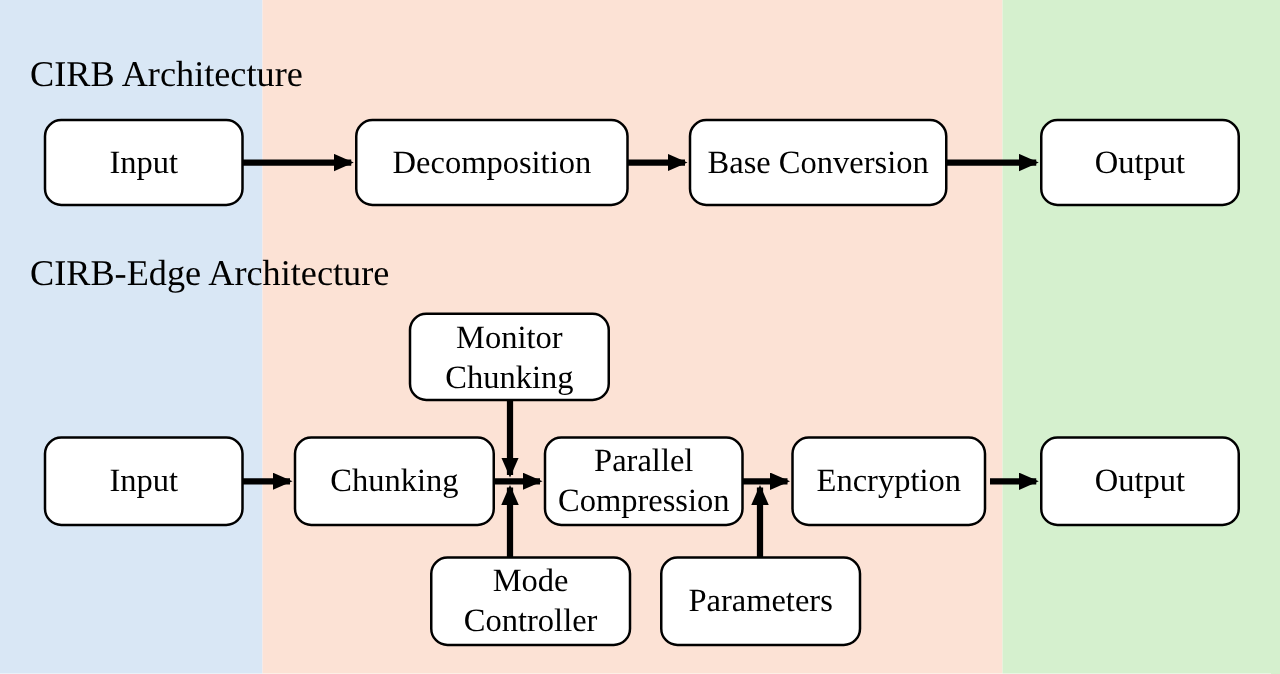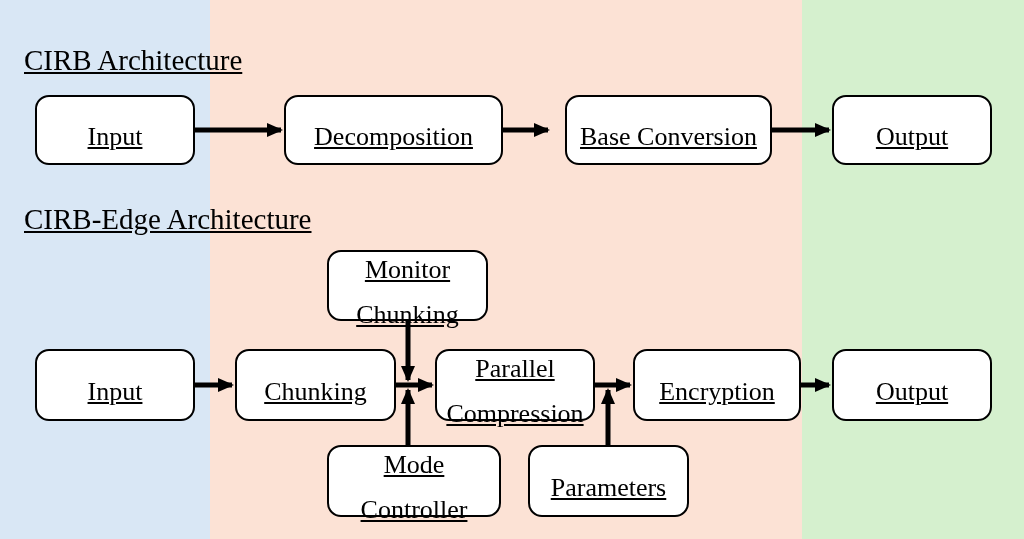--- a/index.html
+++ b/index.html
@@ -39,29 +39,29 @@
     border: 2.5px solid var(--box_border, #000000);
     border-radius: 14px;
     display: flex;
     flex-direction: column;
     align-items: center;
     justify-content: center;
     font-size: 26px;
     line-height: 1.22;
     text-align: center;
   }
-  .node span { display: block; white-space: nowrap; margin-top: 13px; }
+  .node span { display: block; white-space: nowrap; }
 
   svg.arrows {
     position: absolute;
     left: 0;
     top: 0;
     z-index: 0;
   }
-  .node, .diagram-title { z-index: 1; text-decoration: underline; }
+  .node, .diagram-title { z-index: 1; }
   .al {
     stroke: var(--arrow, #000000);
     stroke-width: 5;
   }
   .ah-p { fill: var(--arrow, #000000); }
 </style>
 </head>
 <body>
 
 <div class="canvas">
@@ -93,21 +93,21 @@
   <div class="diagram-title" style="top:44px">CIRB Architecture</div>
 
   <div class="node" style="left:35px; top:95px; width:160px; height:70px">
     <span>Input</span>
   </div>
 
   <div class="node" style="left:284px; top:95px; width:219px; height:70px">
     <span>Decomposition</span>
   </div>
 
-  <div class="node" style="left:565px; top:95px; width:207px; height:70px">
+  <div class="node" style="left:551px; top:95px; width:207px; height:70px">
     <span>Base Conversion</span>
   </div>
 
   <div class="node" style="left:832px; top:95px; width:160px; height:70px">
     <span>Output</span>
   </div>
 
   <div class="diagram-title" style="top:203px">CIRB-Edge Architecture</div>
 
   <div class="node" style="left:327px; top:250px; width:161px; height:71px">
@@ -121,29 +121,29 @@
 
   <div class="node" style="left:235px; top:349px; width:161px; height:72px">
     <span>Chunking</span>
   </div>
 
   <div class="node" style="left:435px; top:349px; width:160px; height:72px">
     <span>Parallel</span>
     <span>Compression</span>
   </div>
 
-  <div class="node" style="left:633px; top:349px; width:168px; height:72px">
+  <div class="node" style="left:633px; top:349px; width:156px; height:72px">
     <span>Encryption</span>
   </div>
 
   <div class="node" style="left:832px; top:349px; width:160px; height:72px">
     <span>Output</span>
   </div>
 
-  <div class="node" style="left:327px; top:445px; width:174px; height:72px">
+  <div class="node" style="left:344px; top:445px; width:161px; height:72px">
     <span>Mode</span>
     <span>Controller</span>
   </div>
 
   <div class="node" style="left:528px; top:445px; width:161px; height:72px">
     <span>Parameters</span>
   </div>
 
 </div>
 

